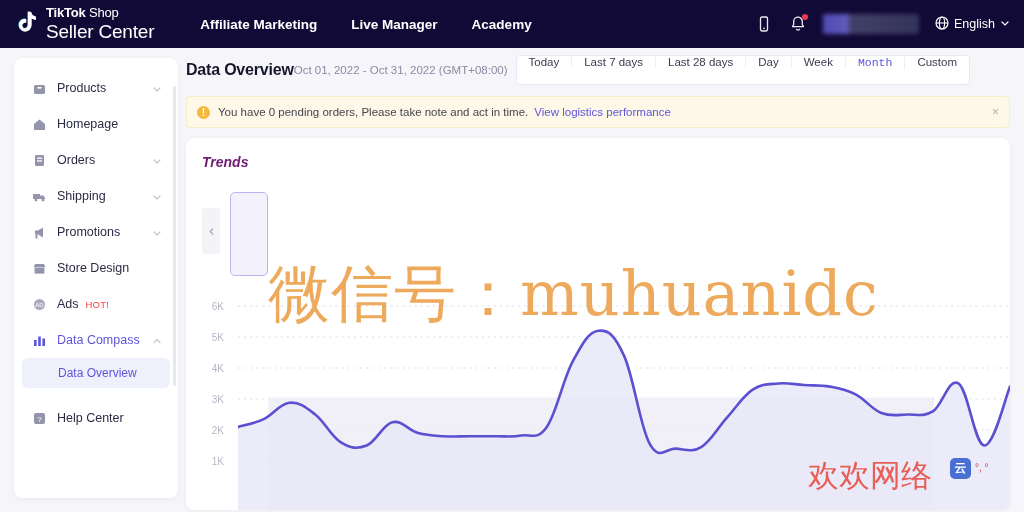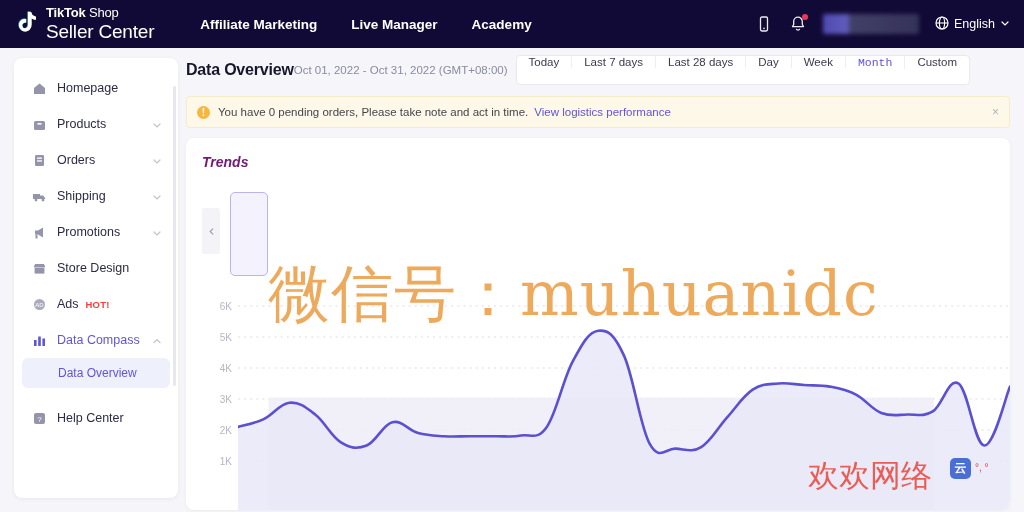--- a/index.html
+++ b/index.html
@@ -69,21 +69,21 @@
   .sitem .sico {
     width: 15px; height: 15px; margin-right: 10px;
     flex: 0 0 15px; opacity: .72;
     display: flex; align-items: center; justify-content: center;
   }
   .sitem.active { color: #5f55d9; }
   .sitem.active .sico { opacity: 1; }
   .sitem .lbl { flex: 1; white-space: nowrap; }
   .chev { width: 10px; height: 10px; opacity: .45; flex: 0 0 10px; }
   .hot {
-    font-size: 9.5px; color: #ff3b3b; font-weight: 700;
+    font-size: 9.5px; color: #ff3b3b; font-weight: 400;
     margin-left: 7px; letter-spacing: .2px;
   }
   .subitem {
     margin: 0 8px; height: 30px;
     display: flex; align-items: center;
     padding-left: 36px; border-radius: 6px;
     font-size: 12px; color: #5f55d9;
     background: #eef0fb; cursor: pointer;
   }
   .sb-scroll {
@@ -157,21 +157,21 @@
     position: absolute; left: 28px; top: 6px;
     width: 38px; height: 84px;
     background: #f3f2fd; border: 1px solid #b9b3ef;
     border-radius: 5px; cursor: pointer;
   }
 
   
   .chart-wrap { position: absolute; left: 0; right: 0; top: 150px; bottom: 0; }
   .ylabels { position: absolute; left: 16px; top: 0; width: 30px; height: 100%; }
   .ylab {
-    position: absolute; right: 0; font-size: 10px; color: #b6b6c6;
+    position: absolute; right: 8px; font-size: 10px; color: #b6b6c6;
     transform: translateY(-50%); text-align: right; width: 100%;
   }
   .plot { position: absolute; left: 52px; right: 0; top: 0; bottom: 0; }
 
   
   .wm-orange {
     position: absolute; left: 268px; top: 252px;
     font-family: "DejaVu Serif", serif;
     font-size: 62px; color: #eda34f; opacity: .92;
     white-space: nowrap; z-index: 60; pointer-events: none;
@@ -256,39 +256,39 @@
     </span>
   </div>
 </div>
 
 <div class="sidebar">
   <div class="snav">
 
     <div class="sitem">
       <span class="sico">
         <svg viewBox="0 0 15 15" width="15" height="15">
-            <path d="M2 7l5.5-4.5L13 7v6H2z" fill="#6b6b8a"></path>
-          </svg>
-      </span>
-      <span class="lbl">Homepage</span>
-    </div>
-
-    <div class="sitem">
-      <span class="sico">
-        <svg viewBox="0 0 15 15" width="15" height="15">
             <rect x="2" y="4" width="11" height="9" rx="1.5" fill="#6b6b8a"></rect>
             <rect x="5.5" y="6" width="4" height="1.6" fill="#ffffff"></rect>
           </svg>
       </span>
       <span class="lbl">Products</span>
       <span class="chev">
         <svg viewBox="0 0 10 10" width="10" height="10">
             <path d="M2 4l3 3 3-3" fill="none" stroke="#7a7a92" stroke-width="1.2" stroke-linecap="round"></path>
           </svg>
       </span>
+    </div>
+
+    <div class="sitem">
+      <span class="sico">
+        <svg viewBox="0 0 15 15" width="15" height="15">
+            <path d="M2 7l5.5-4.5L13 7v6H2z" fill="#6b6b8a"></path>
+          </svg>
+      </span>
+      <span class="lbl">Homepage</span>
     </div>
 
     <div class="sitem">
       <span class="sico">
         <svg viewBox="0 0 15 15" width="15" height="15">
             <rect x="3" y="2" width="9" height="11" rx="1.2" fill="#6b6b8a"></rect>
             <rect x="5" y="4.5" width="5" height="1.3" fill="#ffffff"></rect>
             <rect x="5" y="7.3" width="5" height="1.3" fill="#ffffff"></rect>
           </svg>
       </span>

